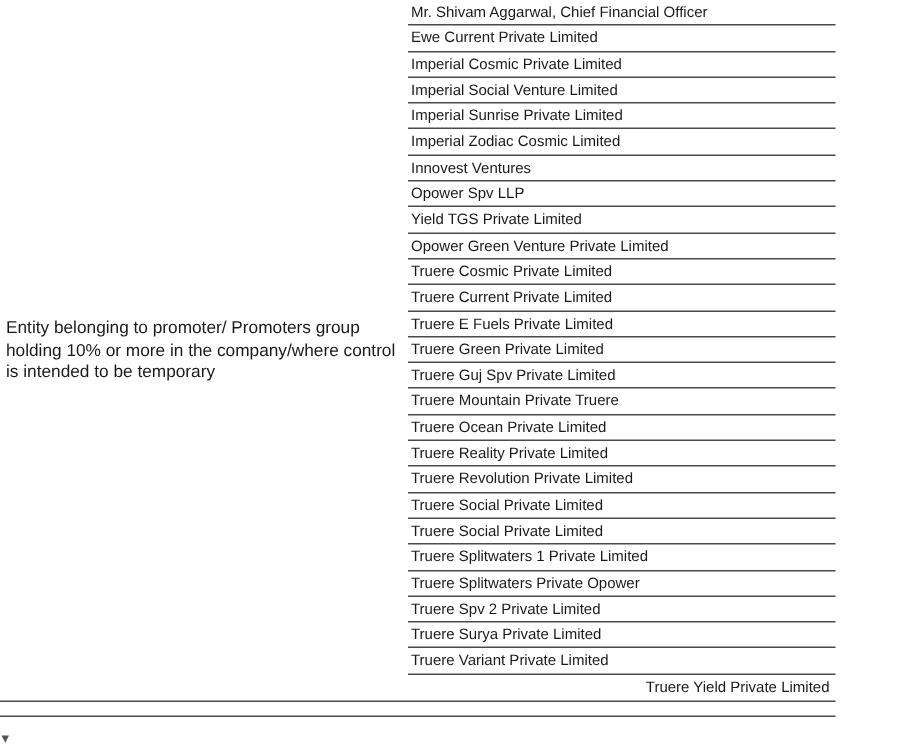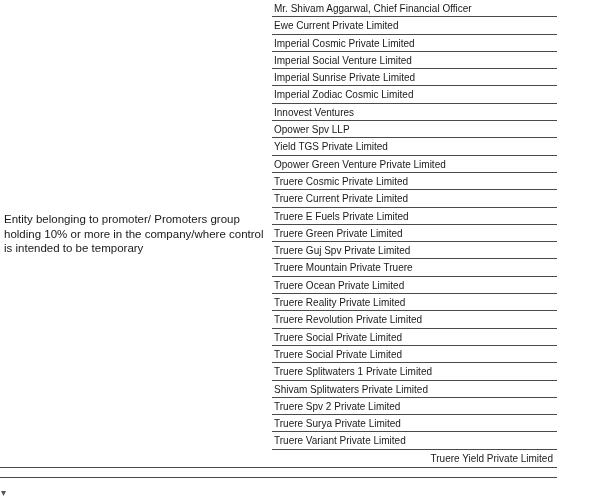--- a/index.html
+++ b/index.html
@@ -128,21 +128,21 @@
                 <li>Truere E Fuels Private Limited</li>
                 <li>Truere Green Private Limited</li>
                 <li>Truere Guj Spv Private Limited</li>
                 <li>Truere Mountain Private Truere</li>
                 <li>Truere Ocean Private Limited</li>
                 <li>Truere Reality Private Limited</li>
                 <li>Truere Revolution Private Limited</li>
                 <li>Truere Social Private Limited</li>
                 <li>Truere Social Private Limited</li>
                 <li>Truere Splitwaters 1 Private Limited</li>
-                <li>Shivam Splitwaters Private Limited</li>
+                <li>Truere Splitwaters Private Opower</li>
                 <li>Truere Spv 2 Private Limited</li>
                 <li>Truere Surya Private Limited</li>
                 <li>Truere Variant Private Limited</li>
                 <li>Truere Yield Private Limited</li>
               </ul>
           </td>
         </tr>
       </tbody>
     </table>
   </div>

